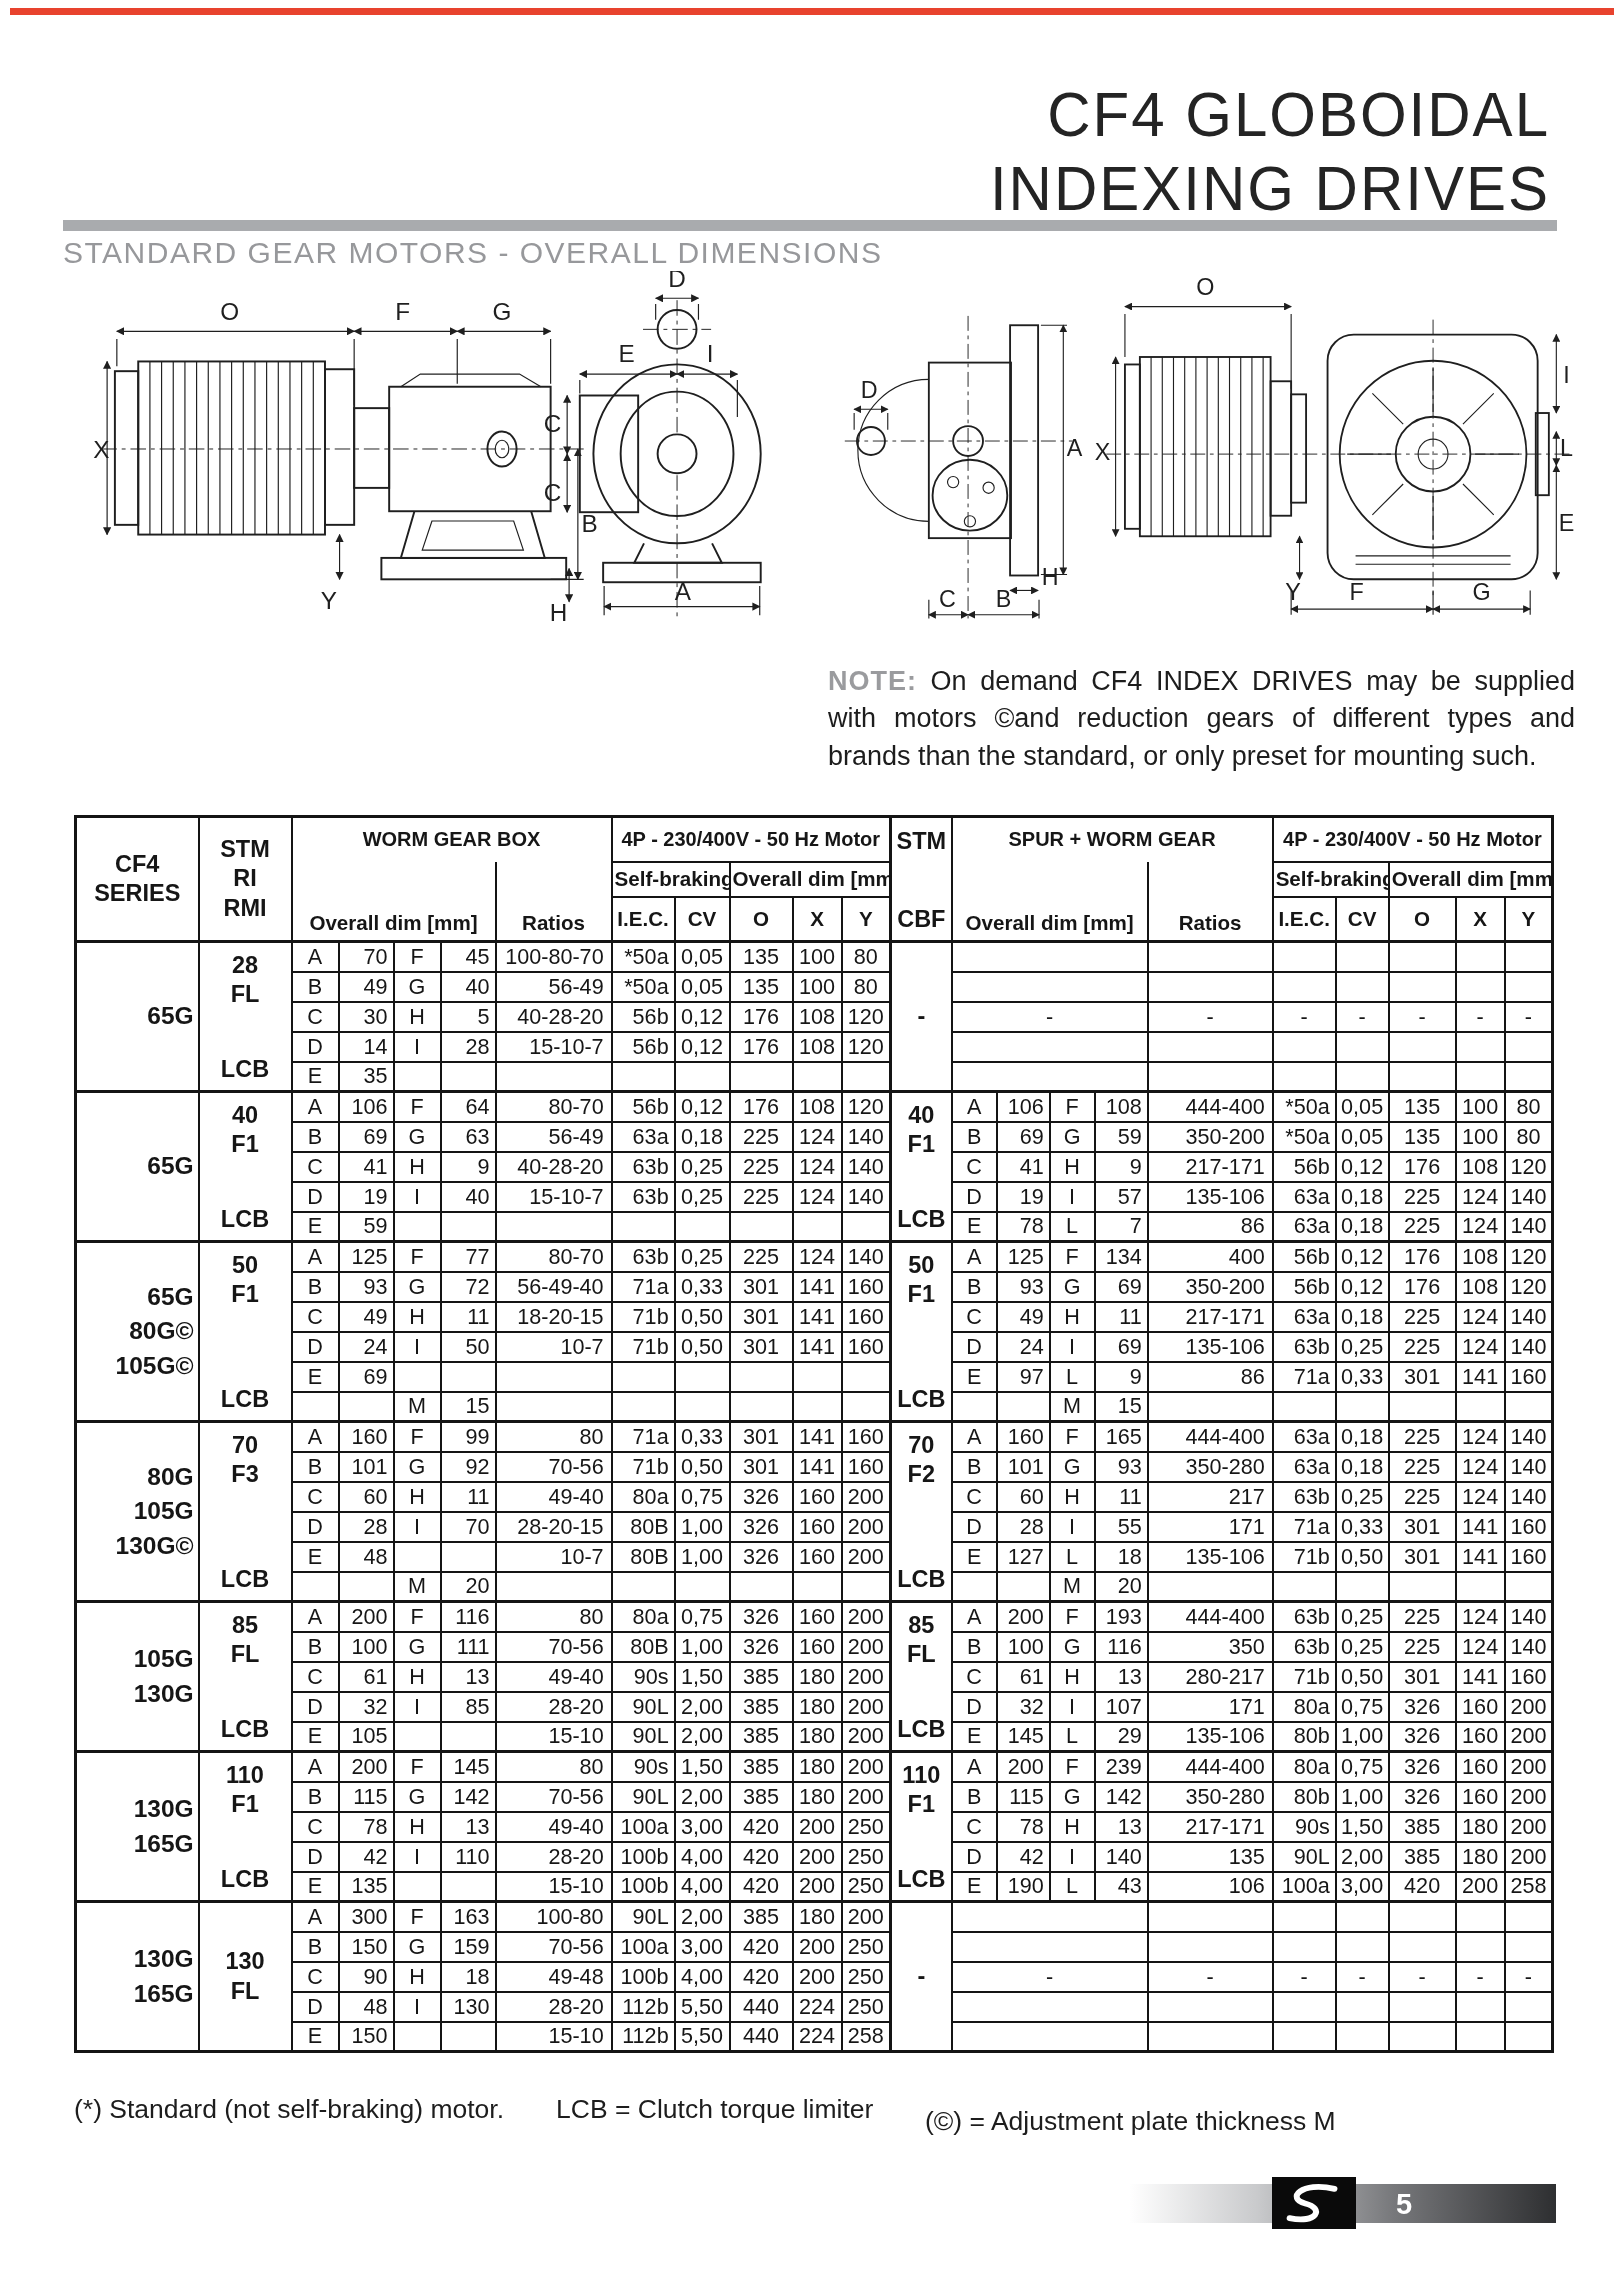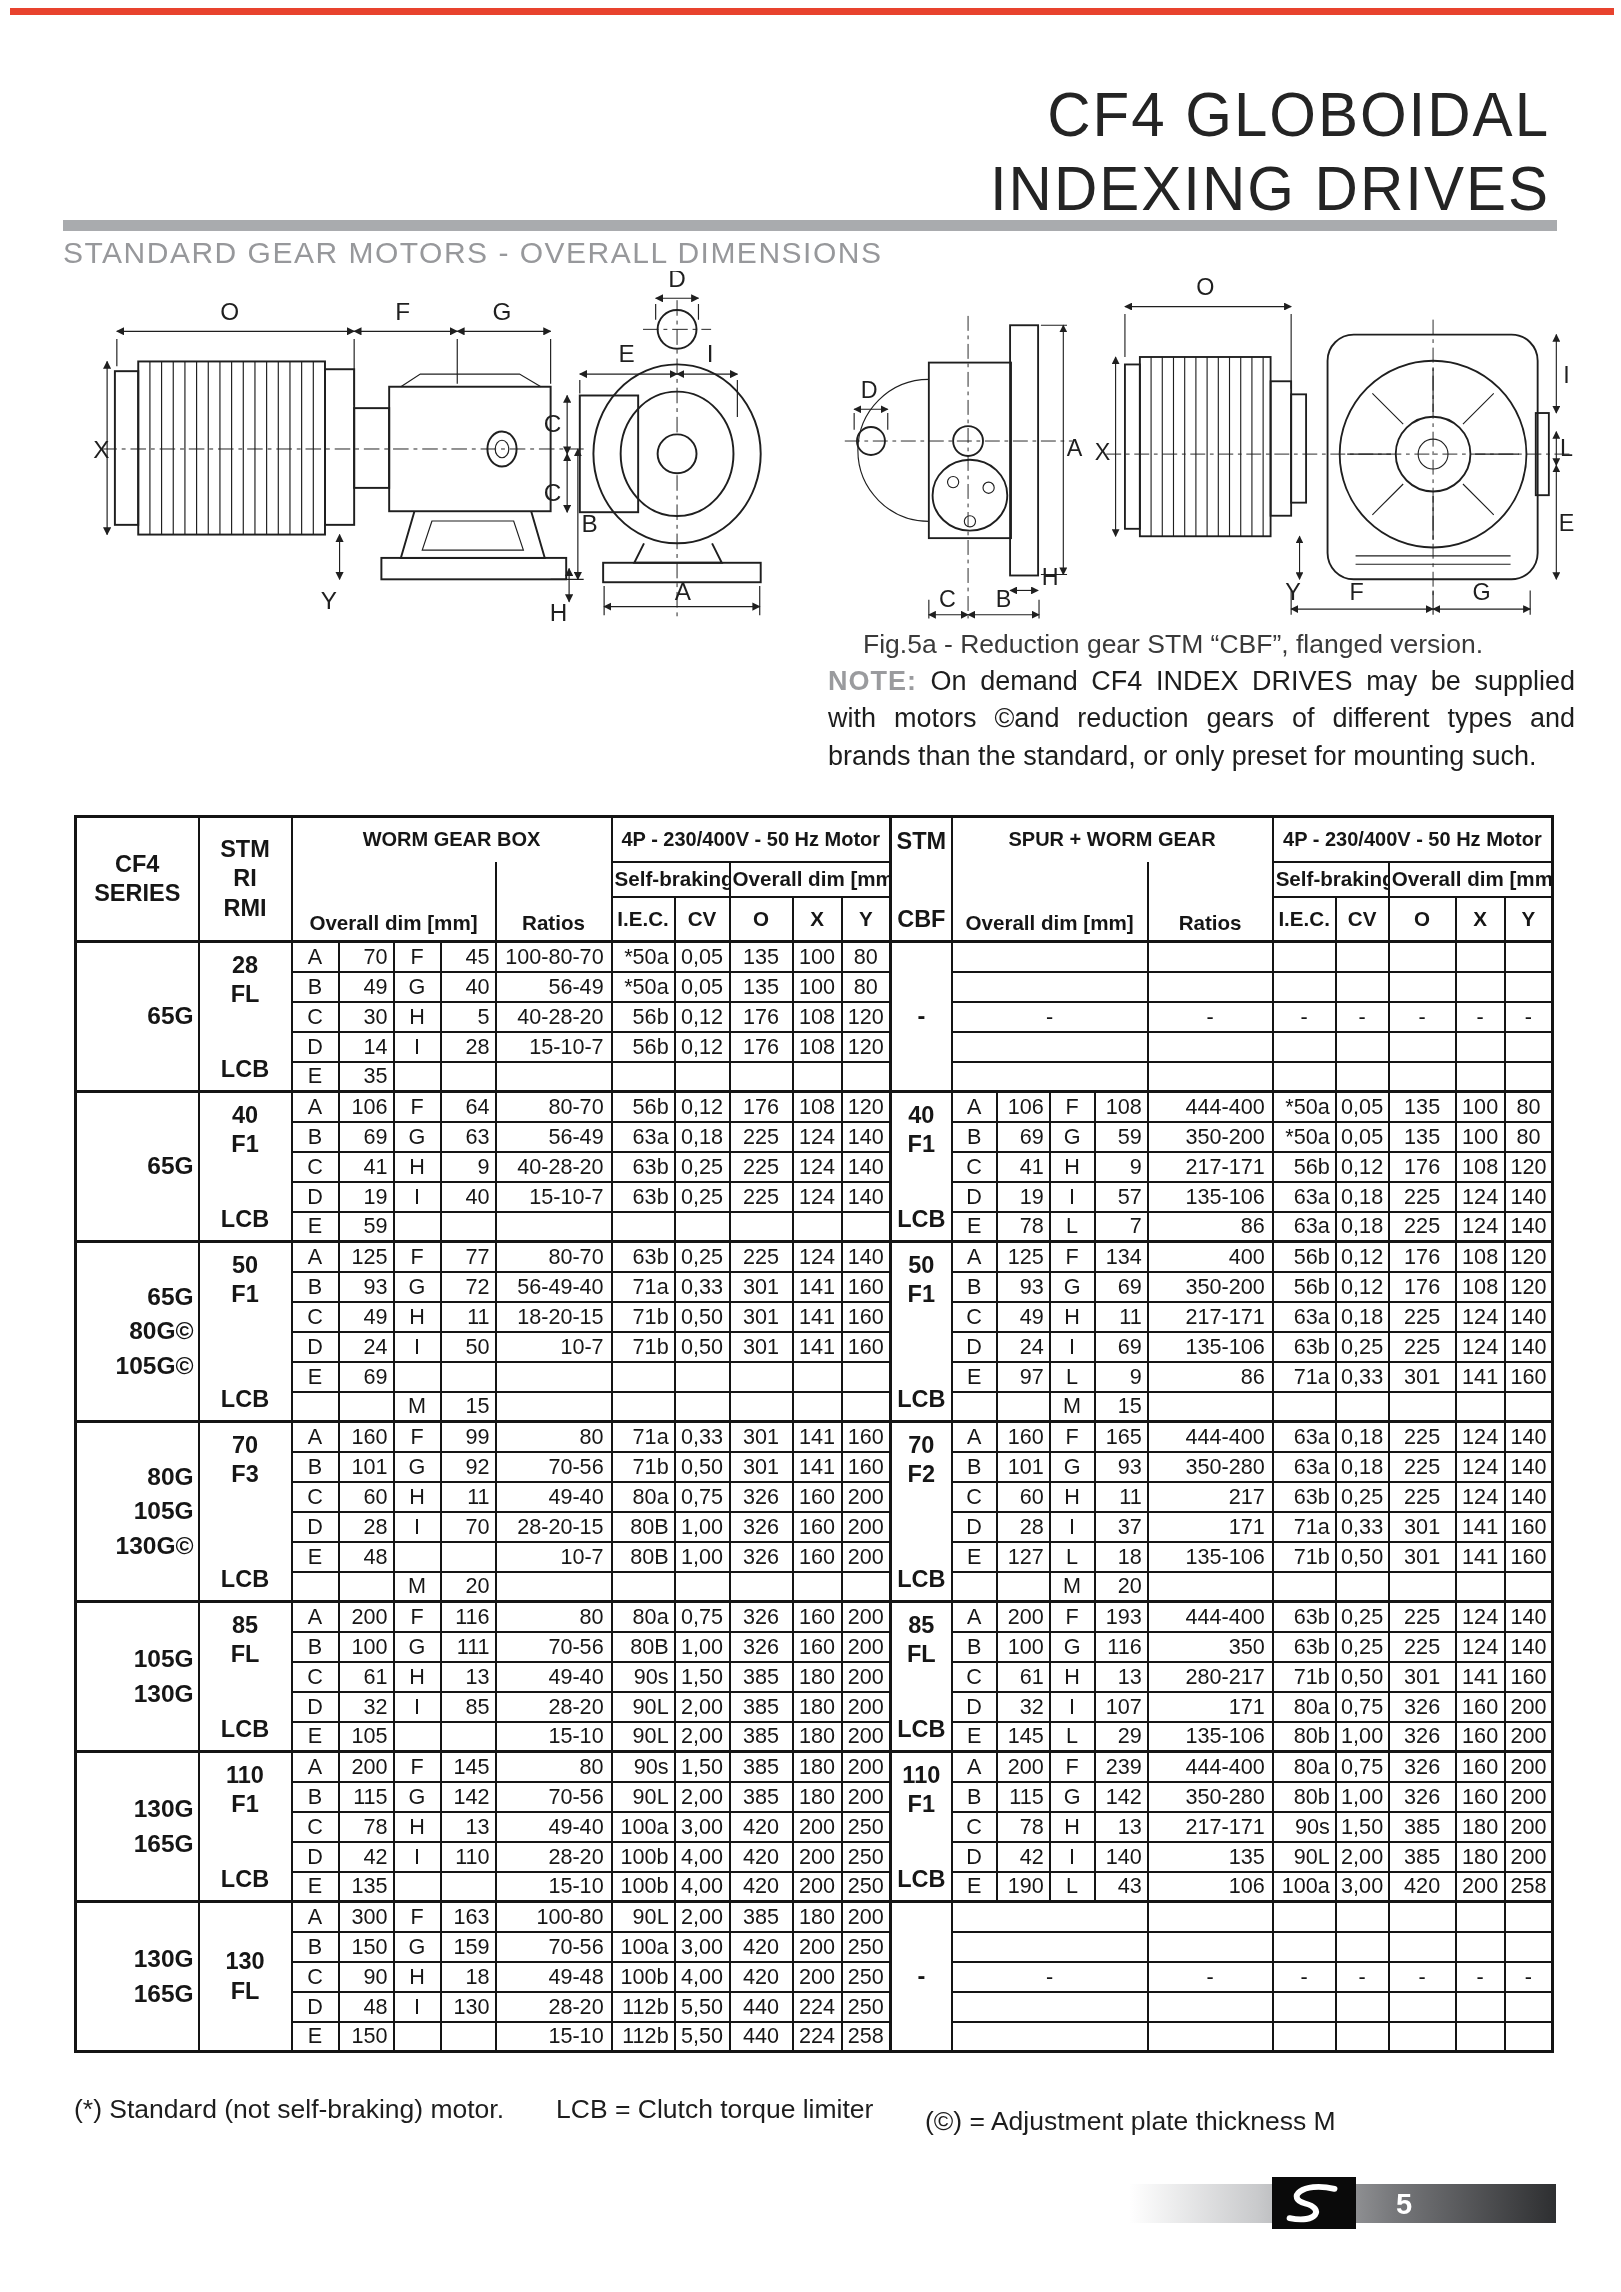--- a/index.html
+++ b/index.html
@@ -215,21 +215,20 @@
       <text class="dl" x="294" y="202">X</text>
       <text class="dl" x="498" y="352">Y</text>
       <text class="dl" x="791" y="120">I</text>
       <text class="dl" x="791" y="198">L</text>
       <text class="dl" x="791" y="278">E</text>
       <text class="dl" x="566" y="352">F</text>
       <text class="dl" x="700" y="352">G</text>
     </svg>
   </div>
 
-  <div class="abs fig-caption cap5a">Fig.5a - Reduction gear STM “CBF”, flanged version.</div>
 
   <div class="abs note">
     <span class="nlabel">NOTE:</span>
     <span>On demand CF4 INDEX DRIVES may be supplied with motors ©and reduction gears of different types and brands than the standard, or only preset for mounting such.</span>
   </div>
 
   <div class="abs table-wrap">
     <table>
         <colgroup>
           <col style="width: 123px;">
@@ -794,21 +793,21 @@
             <td class="vc">70</td>
             <td class="rc">28-20-15</td>
             <td class="ic">80B</td>
             <td class="cvc">1,00</td>
             <td class="oc">326</td>
             <td class="oc">160</td>
             <td class="oc">200</td>
             <td class="lc">D</td>
             <td class="vc">28</td>
             <td class="lc">I</td>
-            <td class="vc">37</td>
+            <td class="vc">55</td>
             <td class="rc">171</td>
             <td class="ic">71a</td>
             <td class="cvc">0,33</td>
             <td class="oc">301</td>
             <td class="oc">141</td>
             <td class="oc">160</td>
           </tr>
           <tr>
             <td class="lc">E</td>
             <td class="vc">48</td>

